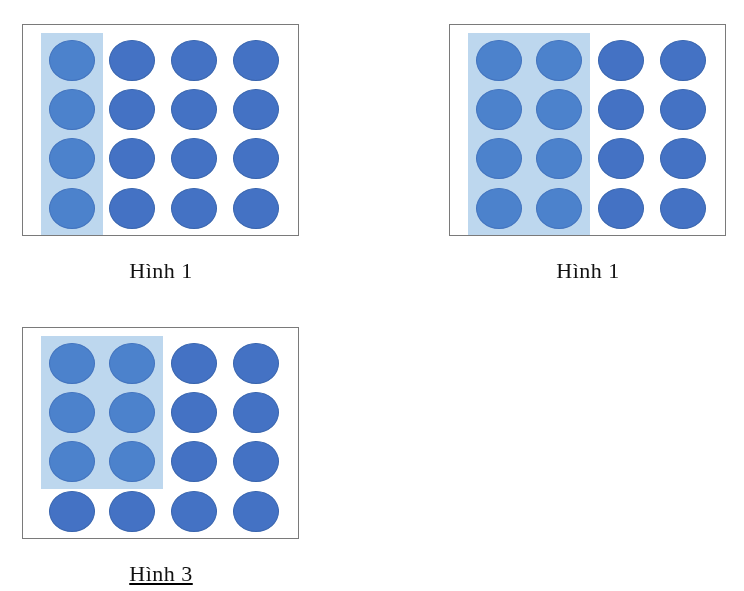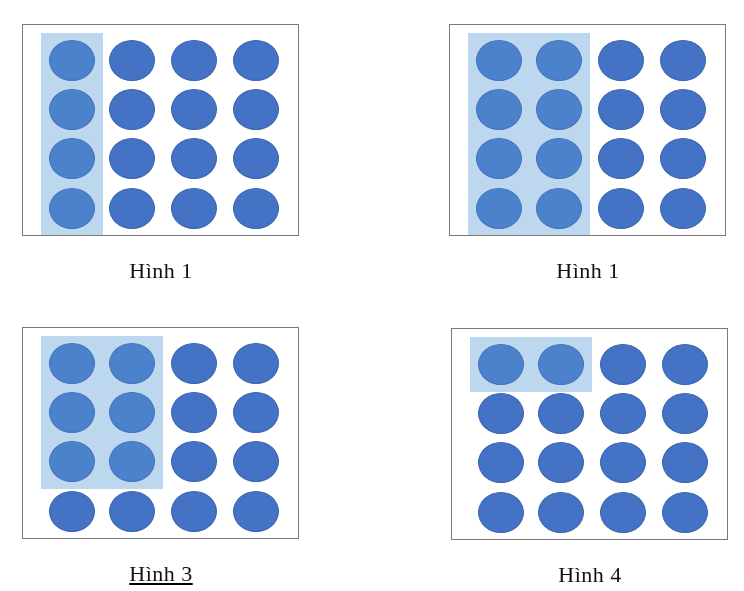--- a/index.html
+++ b/index.html
@@ -124,36 +124,14 @@
         <div class="circle" style="left: 148px; top: 112.5px;"></div>
         <div class="circle" style="left: 210px; top: 112.5px;"></div>
         <div class="circle" style="left: 26px; top: 162.5px;"></div>
         <div class="circle" style="left: 86px; top: 162.5px;"></div>
         <div class="circle" style="left: 148px; top: 162.5px;"></div>
         <div class="circle" style="left: 210px; top: 162.5px;"></div>
       </div>
     <div class="caption">Hình 3</div>
   </section>
 
-  <section class="figure pos-3" id="fig-3">
-    <div class="box">
-        <div class="band" style="left: 18px; top: 7.5px; width: 122px; height: 55px;"></div>
-        <div class="circle hl" style="left: 26px; top: 14.5px;"></div>
-        <div class="circle hl" style="left: 86px; top: 14.5px;"></div>
-        <div class="circle" style="left: 148px; top: 14.5px;"></div>
-        <div class="circle" style="left: 210px; top: 14.5px;"></div>
-        <div class="circle" style="left: 26px; top: 63.5px;"></div>
-        <div class="circle" style="left: 86px; top: 63.5px;"></div>
-        <div class="circle" style="left: 148px; top: 63.5px;"></div>
-        <div class="circle" style="left: 210px; top: 63.5px;"></div>
-        <div class="circle" style="left: 26px; top: 112.5px;"></div>
-        <div class="circle" style="left: 86px; top: 112.5px;"></div>
-        <div class="circle" style="left: 148px; top: 112.5px;"></div>
-        <div class="circle" style="left: 210px; top: 112.5px;"></div>
-        <div class="circle" style="left: 26px; top: 162.5px;"></div>
-        <div class="circle" style="left: 86px; top: 162.5px;"></div>
-        <div class="circle" style="left: 148px; top: 162.5px;"></div>
-        <div class="circle" style="left: 210px; top: 162.5px;"></div>
-      </div>
-    <div class="caption">Hình 4</div>
-  </section>
 
 </div>
 
 </body></html>

